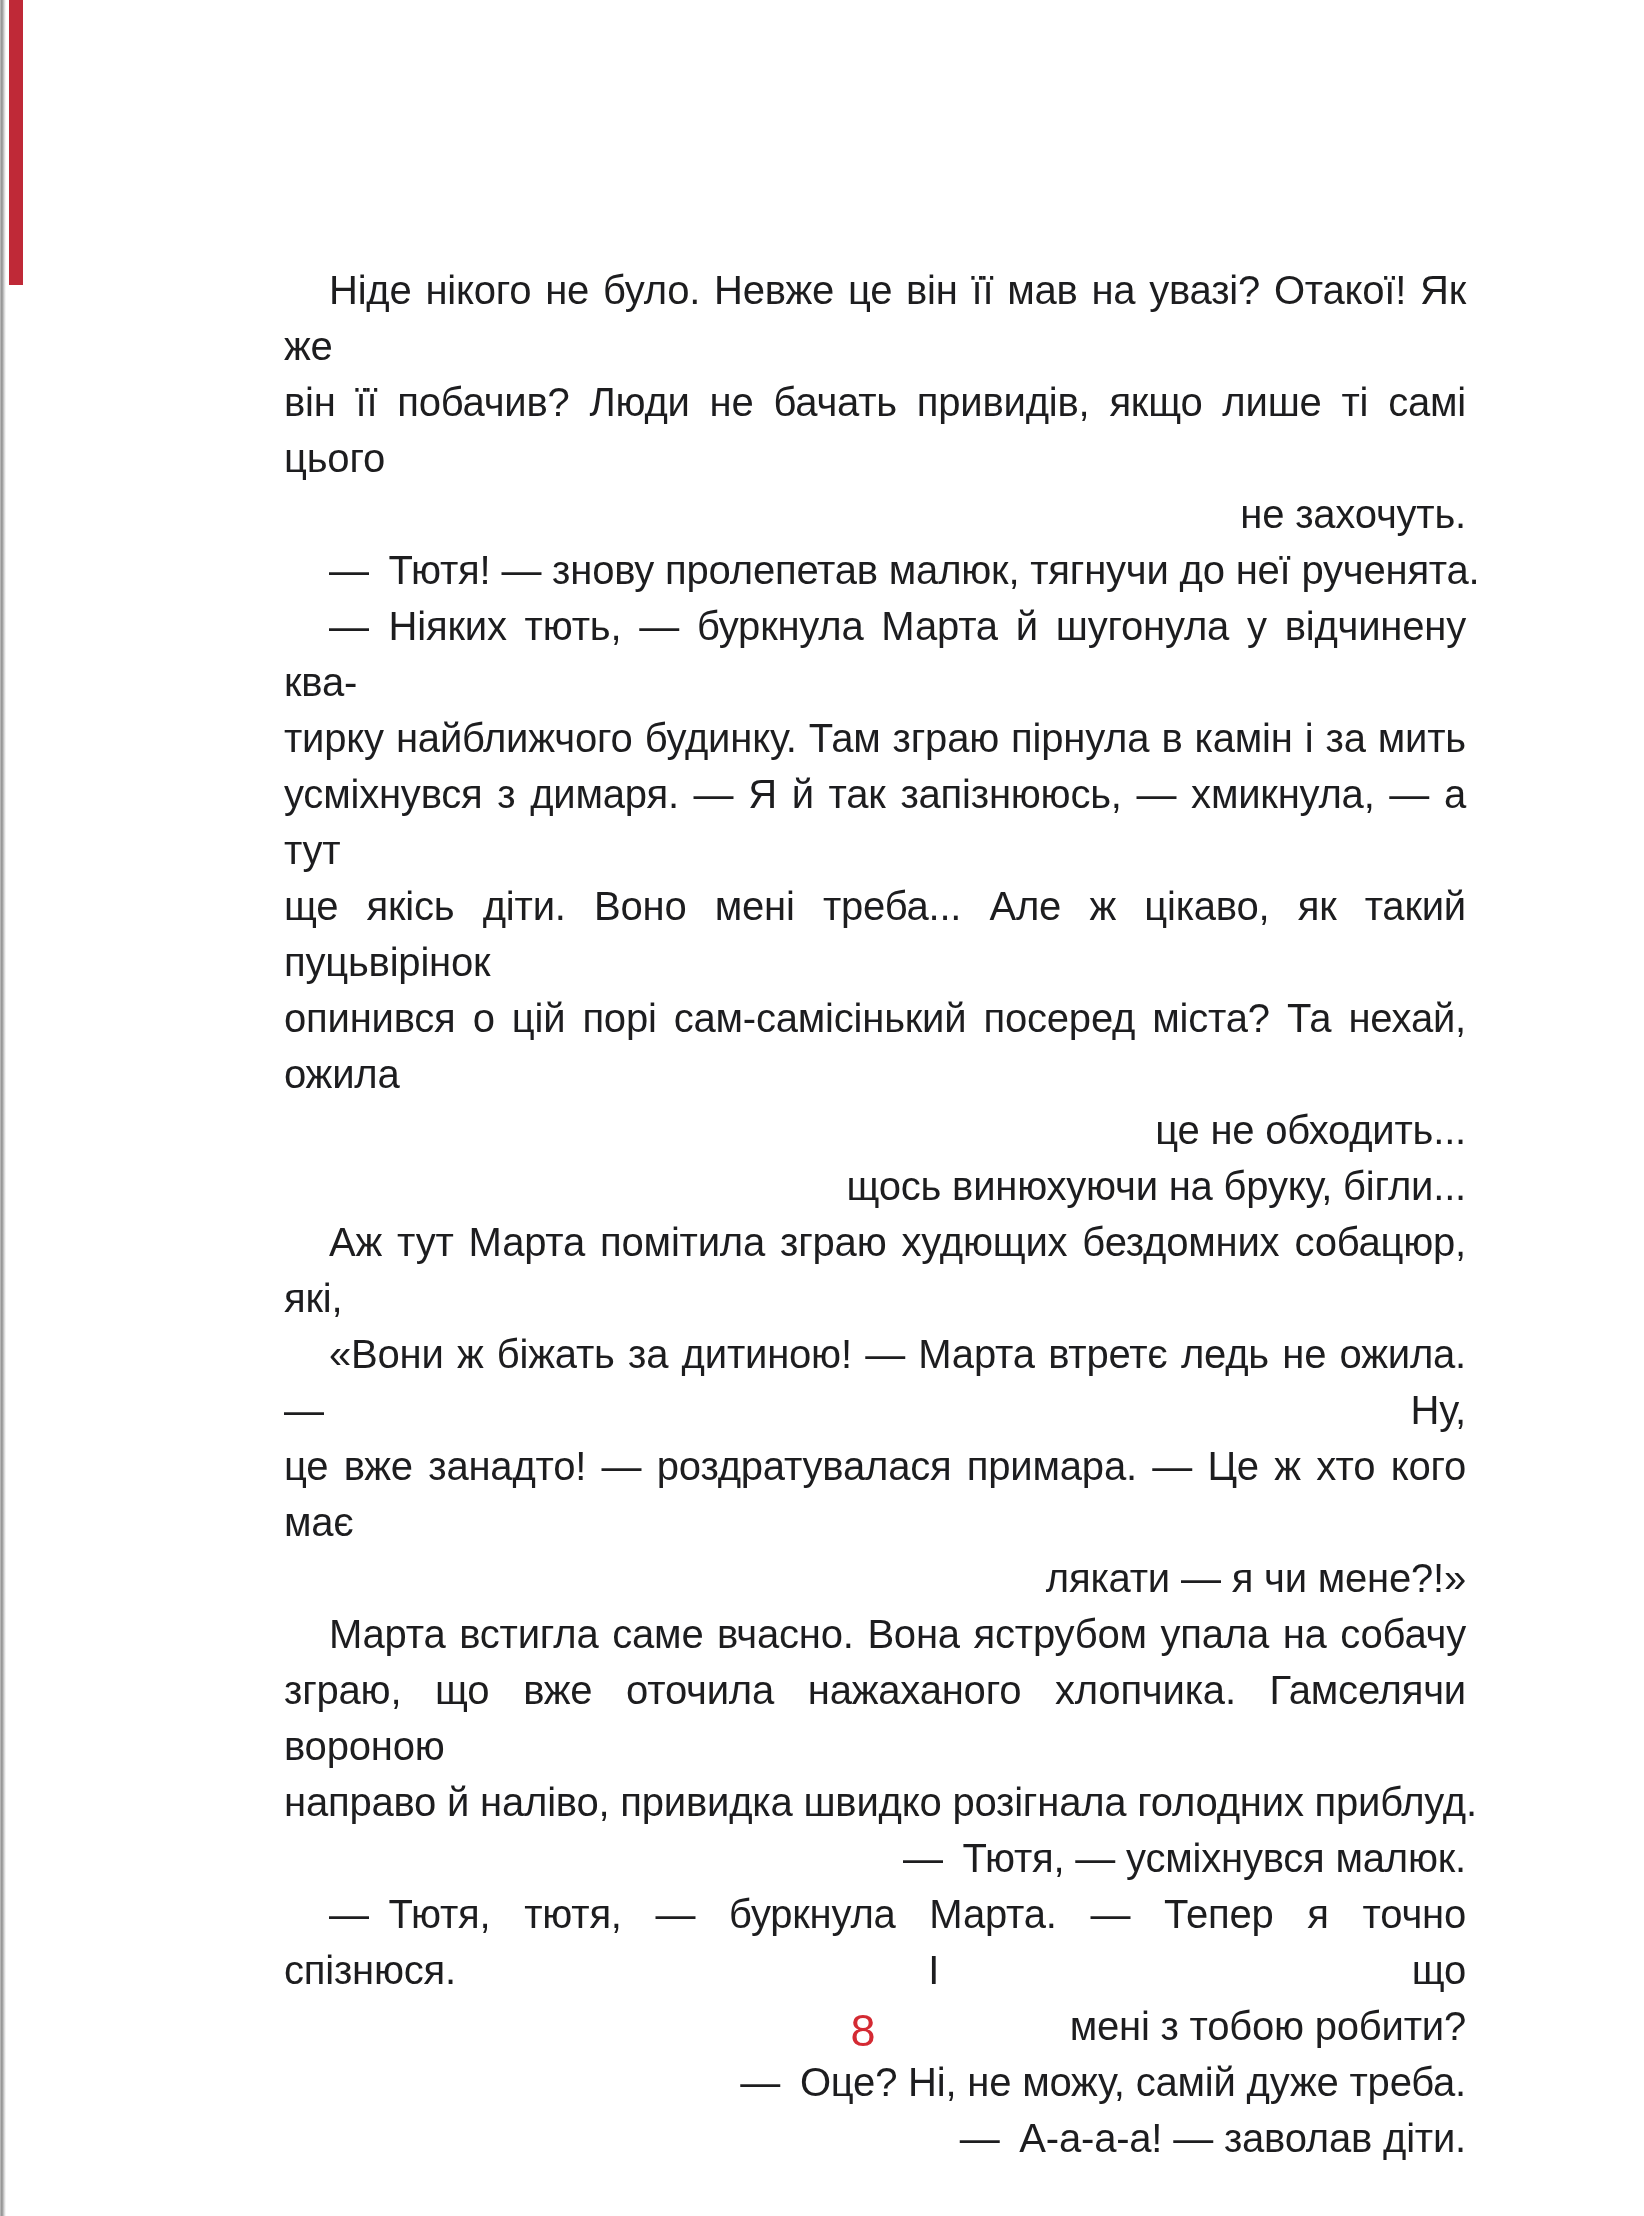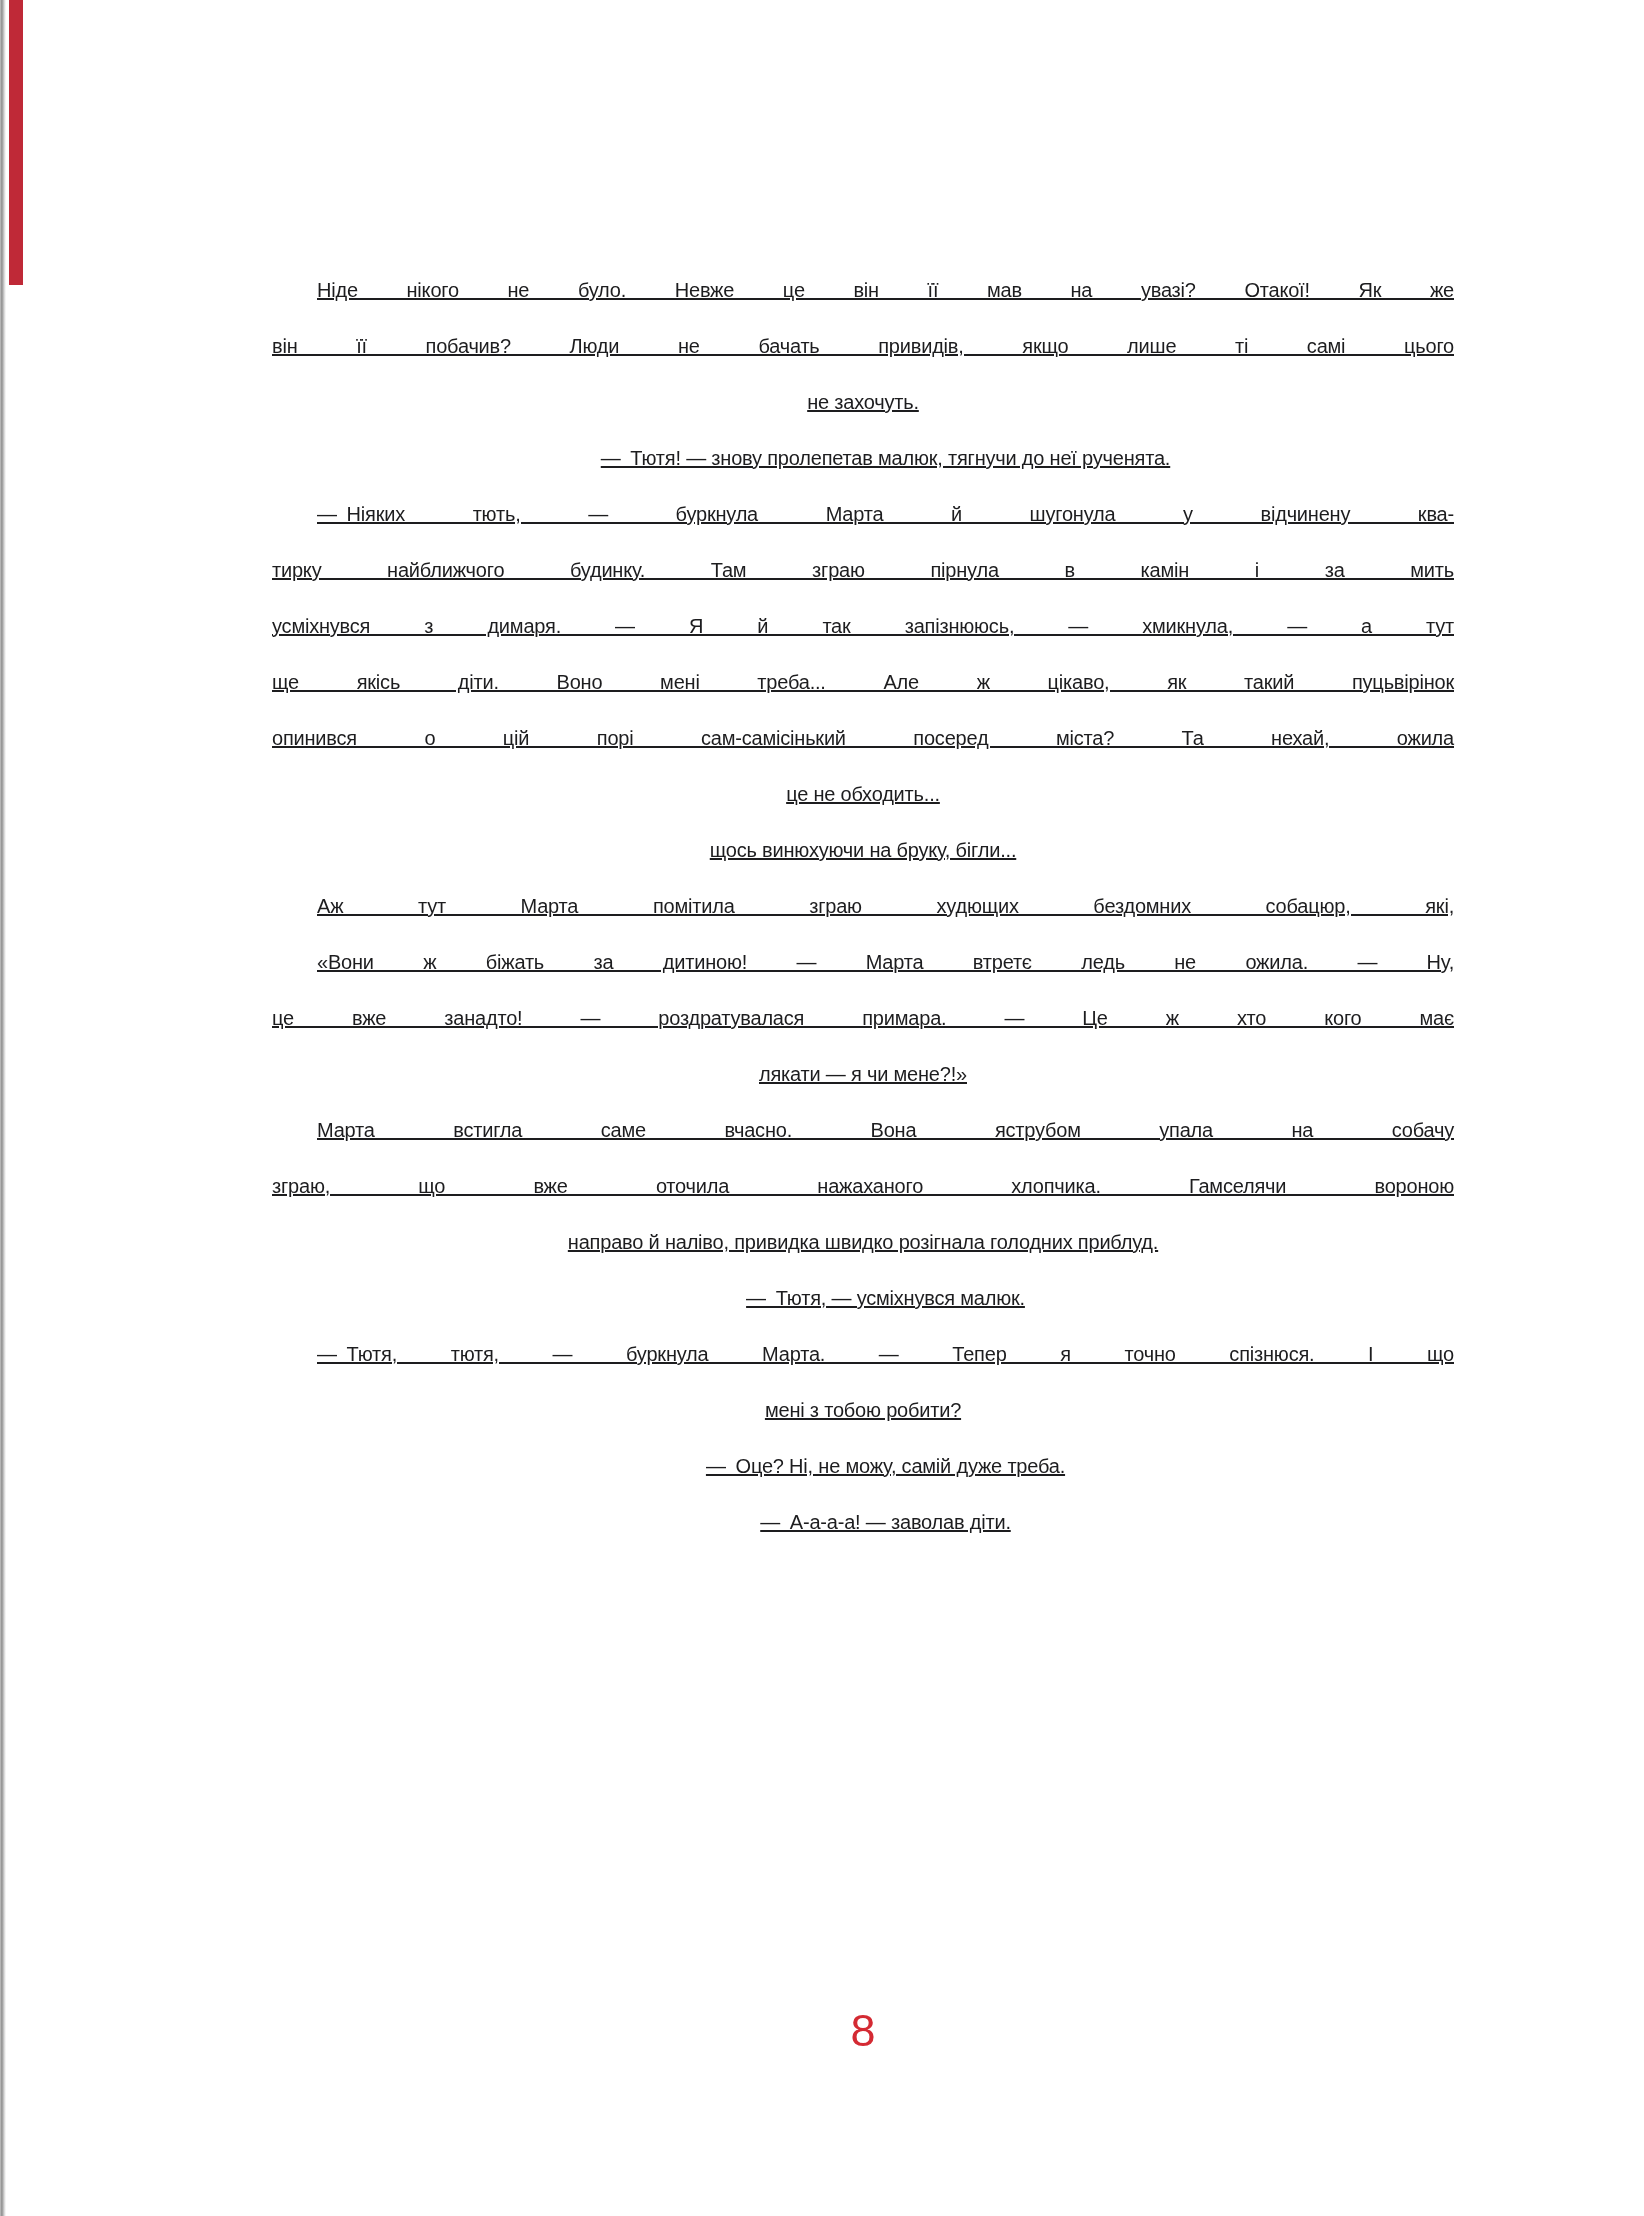--- a/index.html
+++ b/index.html
@@ -25,33 +25,32 @@
   }
   .bookmark-ribbon {
     position: absolute;
     left: 8.6px;
     top: 0;
     width: 14.6px;
     height: 285px;
   }
   .story-text {
     position: absolute;
-    left: 272px;
+    left: 284px;
     top: 262px;
     width: 1182px;
     color: #1d1d1f;
-    font-size: 20px;
+    font-size: 40px;
     line-height: 56px;
     letter-spacing: -0.2px;
-    text-decoration: underline;
   }
   .paragraph { margin: 0; }
   .line {
     min-height: 56px;
-    text-align: center;
+    text-align: right;
     white-space: nowrap;
   }
   .line.just {
     white-space: normal;
     text-align: justify;
     text-align-last: justify;
   }
   .line.first {
     text-indent: 45px;
   }

